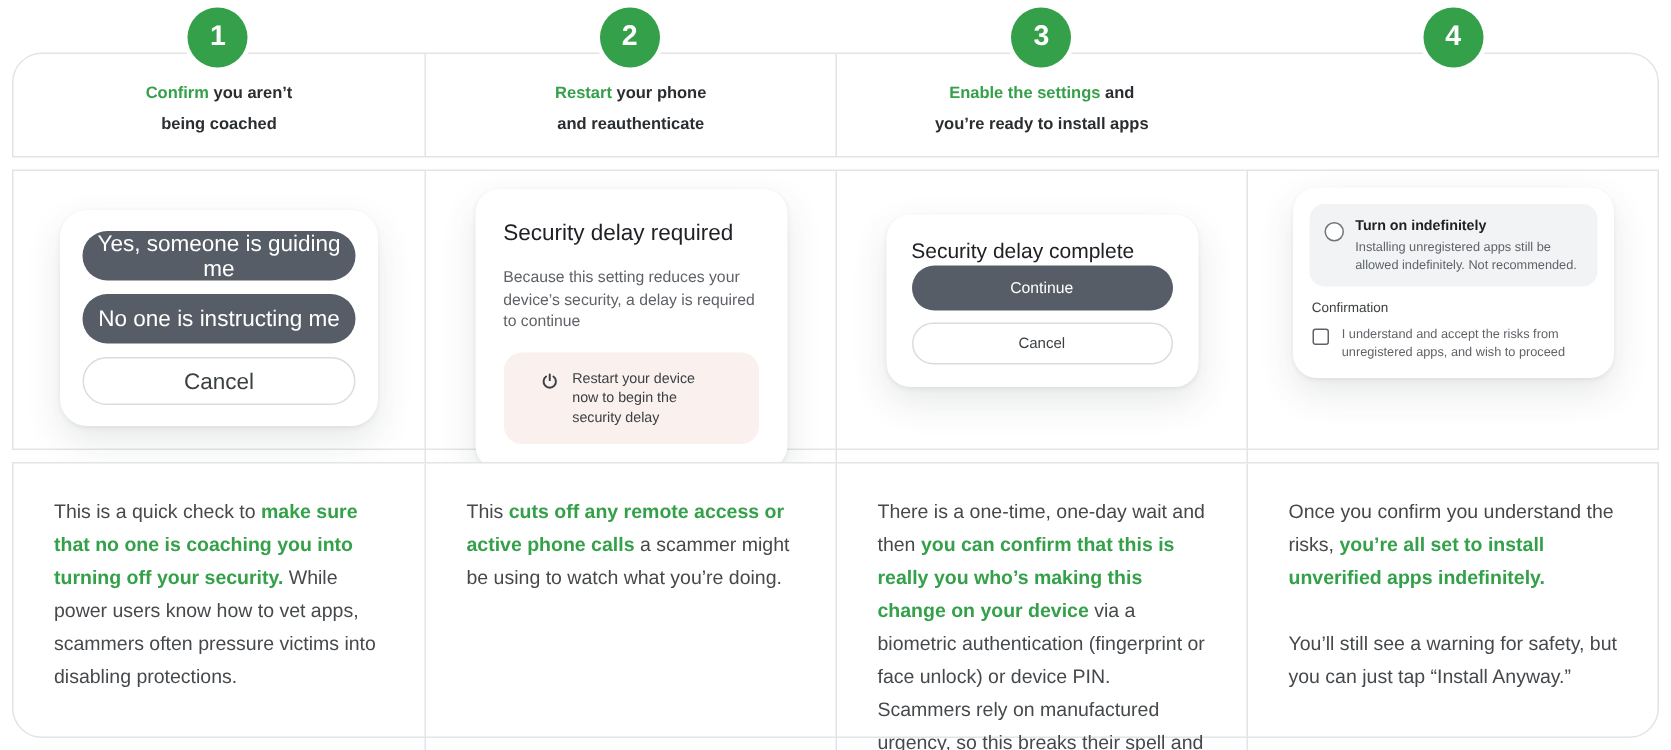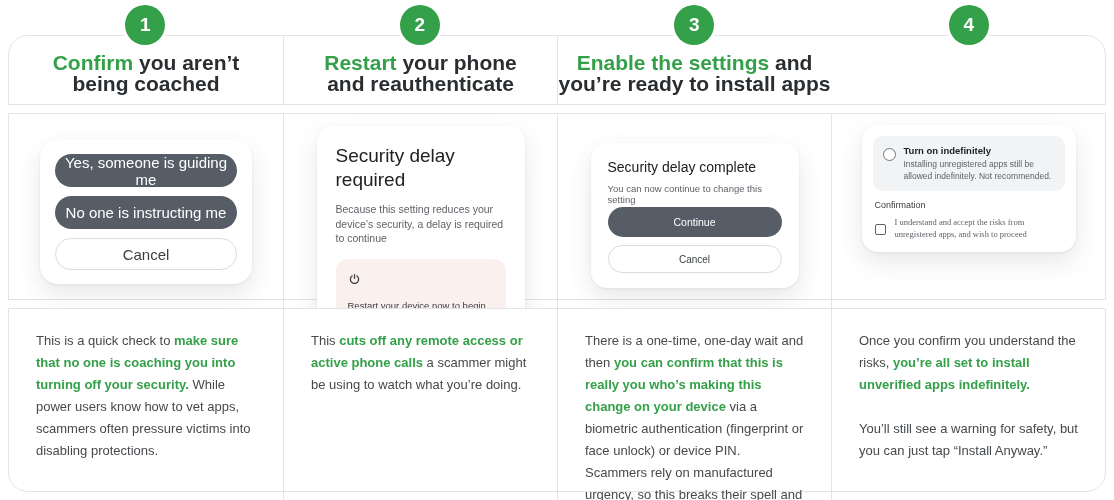--- a/index.html
+++ b/index.html
@@ -21,63 +21,63 @@
 
   
   .step-circle { position:absolute; top:-30px; width:40px; height:40px; border-radius:50%;
       background:#34a049; color:#fff; display:flex; align-items:center; justify-content:center;
       font-size:19px; font-weight:700; transform:translateX(-50%); z-index:3;
       box-shadow:0 0 0 3px #ffffff; }
   .c1{left:12.5%;} .c2{left:37.5%;} .c3{left:62.5%;} .c4{left:87.5%;}
 
   
   .head-cell { display:flex; align-items:center; justify-content:center; text-align:center; }
-  .step-title { font-size:21px; line-height:21px; font-weight:700; color:#2b2e31;
+  .step-title { font-size:11px; line-height:21px; font-weight:700; color:#2b2e31;
                 white-space:pre-line; padding-top:6px; }
   .hl { color:#34a049; font-weight:700; }
 
   
   .card-cell { display:flex; justify-content:center; align-items:flex-start; }
   .mock-card { background:#fff; border-radius:18px;
       box-shadow:0 10px 24px rgba(60,64,67,.12), 0 1px 3px rgba(60,64,67,.08); }
 
   
   .card1 { margin-top:26px; width:212px; padding:14px 15px; display:flex; flex-direction:column; gap:9px; }
   .pill { height:33px; border-radius:17px; border:none; width:100%;
       background:#565d66; color:#fff; font-size:15px; font-weight:500;
       font-family:"Liberation Sans",sans-serif; display:flex; align-items:center; justify-content:center; cursor:pointer; }
   .pill.outline { background:#fff; border:1px solid #dadce0; color:#3c4043; height:32px; border-radius:16px; }
 
   
   .card2 { margin-top:12px; width:208px; padding:18px 19px 17px; border-radius:16px; }
-  .card2-title { font-size:19px; line-height:24px; color:#202124; font-weight:500; }
+  .card2-title { font-size:15px; line-height:24px; color:#202124; font-weight:500; }
   .card2-body  { margin-top:10px; font-size:10.5px; line-height:14.5px; color:#5f6368; }
-  .notice { margin-top:13px; background:#faf0ee; border-radius:12px; padding:11px 12px;
-      display:flex; gap:9px; align-items:flex-start;flex-direction:column; }
+  .notice { margin-top:13px; background:#faf0ee; border-radius:12px; padding:11px 24px;
+      display:flex; gap:9px; align-items:flex-start; }
   .notice-text { font-size:9.5px; line-height:13px; color:#3c4043; font-weight:500; }
   .notice-icon { flex:0 0 auto; margin-top:2px; }
 
   
   .card3 { margin-top:29px; width:208px; padding:16px 17px 15px; border-radius:16px; }
   .card3-title { font-size:14px; color:#202124; font-weight:500; }
   .card3-sub { margin-top:8px; font-size:9.5px; color:#5f6368; }
   .card3 .pill { margin-top:2px; height:30px; border-radius:15px; font-size:10.5px; }
   .card3 .pill.outline { margin-top:8px; height:28px; border-radius:14px; font-size:10px; }
 
   
   .card4 { margin-top:11px; width:214px; padding:11px 11px 12px; border-radius:16px; }
   .option { background:#f1f3f4; border-radius:10px; padding:9px 10px; display:flex; gap:8px;
       align-items:flex-start; cursor:pointer; }
   .option + .option { margin-top:5px; }
   .radio { flex:0 0 auto; width:13px; height:13px; border:1.5px solid #70757a; border-radius:50%;
       background:#fff; margin-top:3px; }
   .opt-title { font-size:9.5px; font-weight:700; color:#202124; line-height:12px; }
   .opt-desc  { font-size:8.5px; line-height:11.5px; color:#5f6368; margin-top:2px; }
   .confirm-label { margin:9px 2px 7px; font-size:9px; color:#3c4043; }
-  .check-row { display:flex; gap:9px; align-items:center; padding:0 2px; cursor:pointer;font-family:Liberation Serif, serif; }
+  .check-row { display:flex; gap:9px; align-items:flex-start; padding:0 2px; cursor:pointer; }
   .checkbox { flex:0 0 auto; width:11px; height:11px; border:1.5px solid #5f6368; border-radius:2px;
       background:#fff; margin-top:2px; }
   .check-text { font-size:8.5px; line-height:11.5px; color:#5f6368; }
 
   
   .desc-cell { padding:21px 27px 0 27px; }
   .step-desc { font-size:13px; line-height:22px; color:#46494c; white-space:pre-line; }
 </style>
 </head>
 <body>
@@ -127,21 +127,20 @@
               </svg>
             </span>
             <span class="notice-text">Restart your device now to begin the security delay</span>
           </div>
         </div>
       </div>
 
       <div class="cell card-cell">
         <div class="mock-card card3">
           <div class="card3-title">Security delay complete</div>
-          <div class="card3-sub">You can now continue to change this setting</div>
           <button class="pill">Continue</button>
           <button class="pill outline">Cancel</button>
         </div>
       </div>
 
       <div class="cell card-cell">
         <div class="mock-card card4">
           <div class="option">
             <span class="radio"></span>
             <span>

